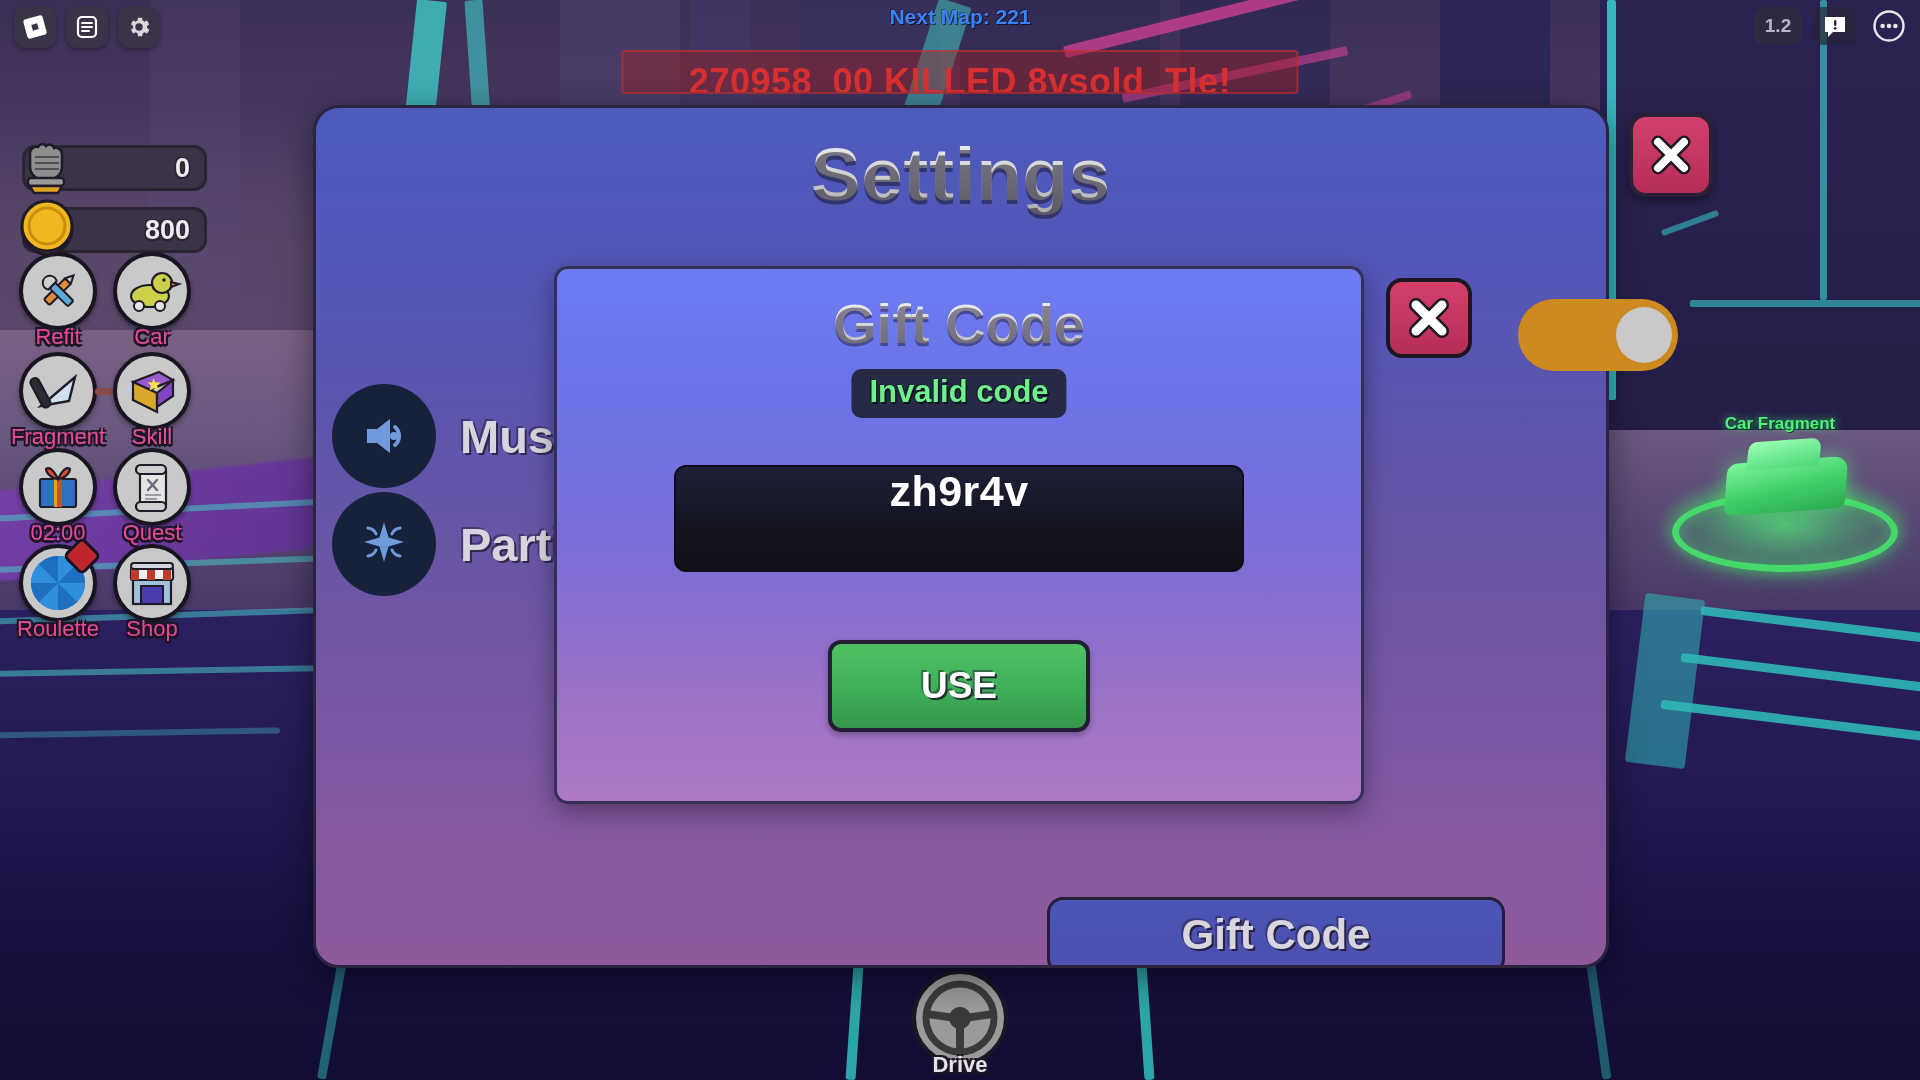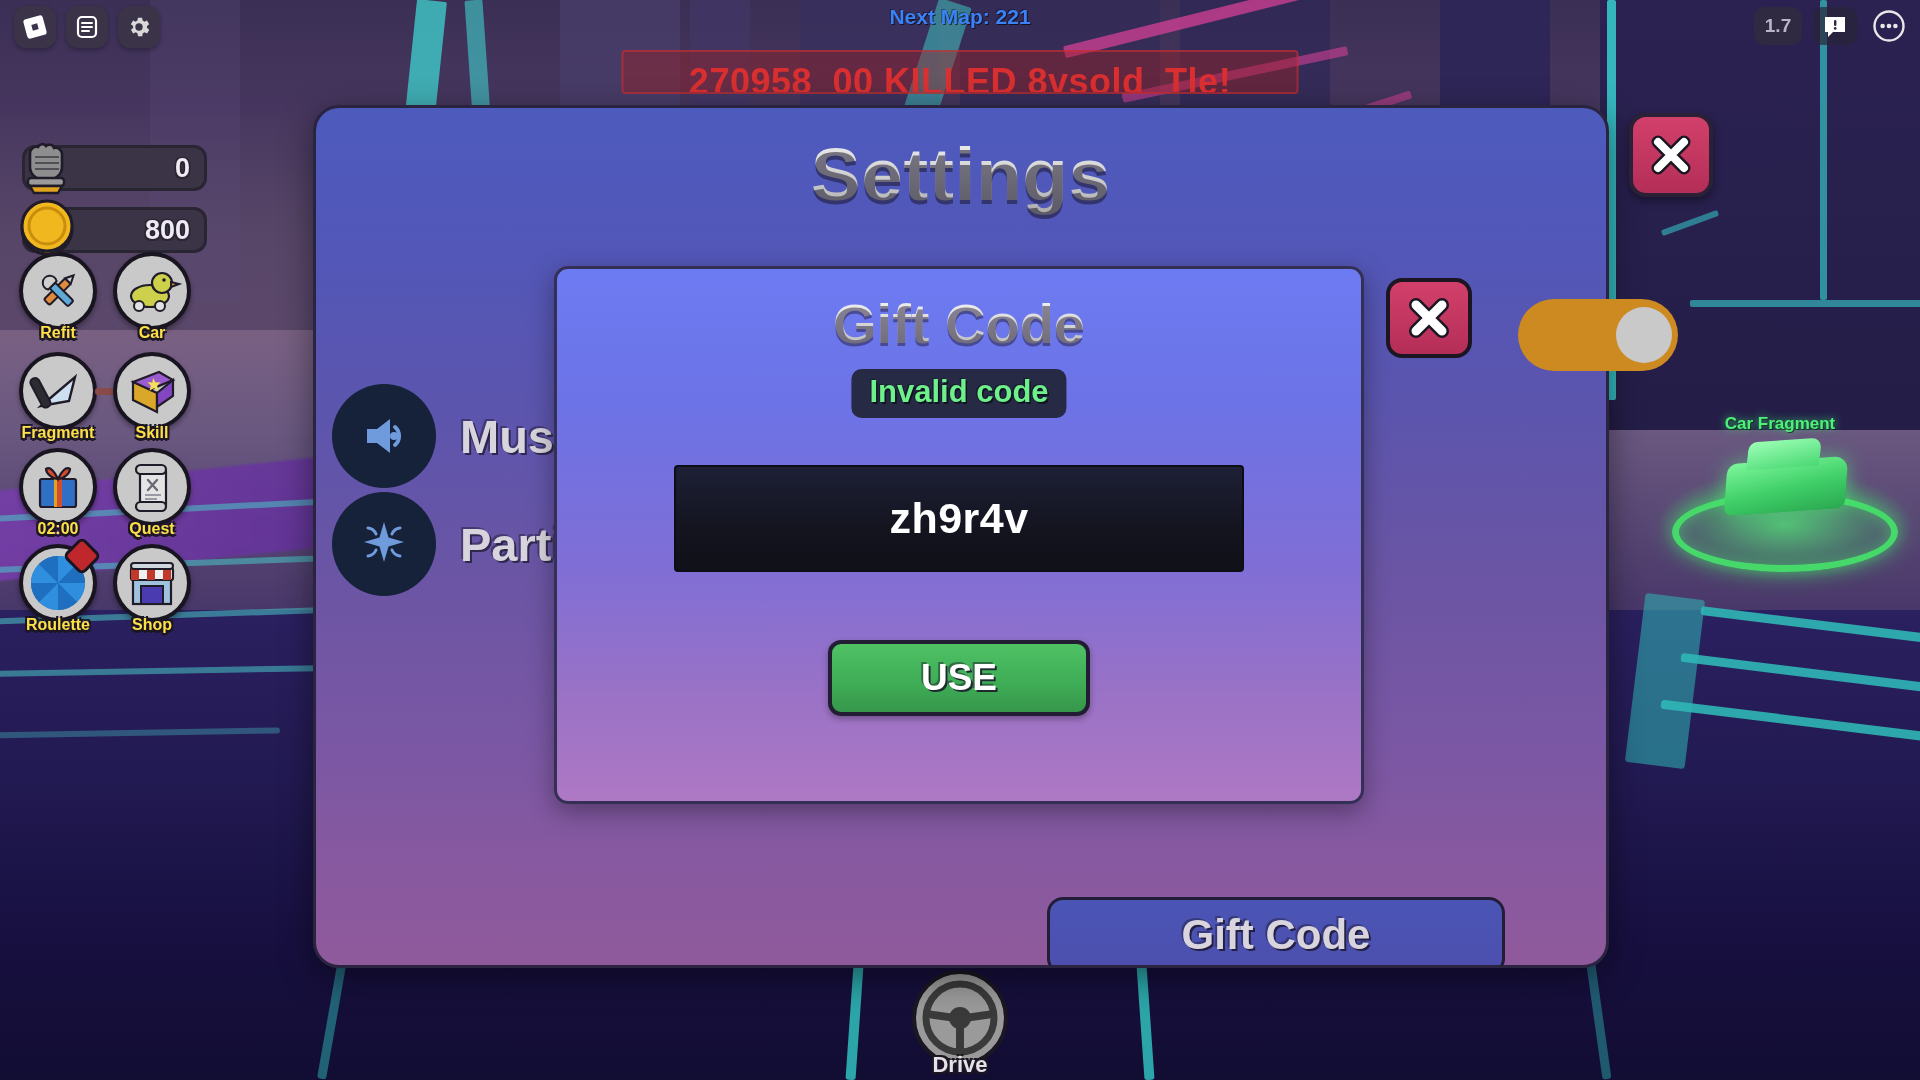--- a/index.html
+++ b/index.html
@@ -171,21 +171,21 @@
     width: 78px; height: 78px; border-radius: 50%;
     background: #c9c9c9;
     border: 4px solid #191520;
     margin: 0 auto;
     display: flex; align-items: center; justify-content: center;
     position: relative;
     box-shadow: 0 3px 5px rgba(0,0,0,.35);
   }
   .hud-label {
     margin-top: -6px;
-    color: #fde047; font-size: 16px; font-weight: 700;
+    color: #ec4899; font-size: 22px; font-weight: 400;
     font-family: "Liberation Sans", sans-serif;
     text-shadow: 2px 2px 0 #1b1622, -2px -2px 0 #1b1622, 2px -2px 0 #1b1622, -2px 2px 0 #1b1622, 0 3px 0 #1b1622;
     white-space: nowrap;
     position: relative; z-index: 3;
   }
   .connector {
     position: absolute; width: 30px; height: 7px; background: #8b4a4a; border-radius: 3px;
     left: 85px; top: 36px;
   }
   .notif-dot {
@@ -317,33 +317,33 @@
   }
   .gift-status-text {
     color: #6ef08a; font-size: 31px; font-weight: 800;
     font-family: "Liberation Sans", sans-serif;
     text-shadow: 1.6px 1.6px 0 rgba(12,18,30,.9), -1.4px -1.4px 0 rgba(12,18,30,.5);
     white-space: nowrap;
   }
   .gift-input {
     position: absolute; left: 50%; top: 196px; transform: translateX(-50%);
     width: 570px; height: 107px;
-    border-radius: 4px;
+    border-radius: 12px;
     background: linear-gradient(180deg, #1d2036 0%, #14141f 60%, #101018 100%);
     border: 2px solid #0d0d16;
-    display: flex; align-items: center; justify-content: center;
+    display: flex; justify-content: center;
   }
   .gift-input-text {
     color: #ffffff; font-size: 43px; font-weight: 800;
     font-family: "Liberation Sans", sans-serif;
     letter-spacing: .5px;
   }
   .use-btn {
     position: absolute; left: 50%; top: 371px; transform: translateX(-50%);
-    width: 262px; height: 76px;
+    width: 262px; height: 92px;
     border-radius: 13px;
     background: linear-gradient(180deg, #4fc164 0%, #3fae57 55%, #36974b 100%);
     border: 4px solid #221d33;
     display: flex; align-items: center; justify-content: center;
     box-shadow: 0 3px 6px rgba(0,0,0,.3);
   }
   .use-btn-text {
     color: #ffffff; font-size: 37px; font-weight: 800;
     font-family: "Liberation Sans", sans-serif;
     text-shadow: 2px 2px 0 rgba(25,20,40,.85), -2px -2px 0 rgba(25,20,40,.45);
@@ -438,21 +438,21 @@
     </div>
   </div>
 
   <div class="next-map">Next Map: 221</div>
 
   <div class="killfeed">
     <div class="killfeed-text">270958_00 KILLED 8vsold_Tle!</div>
   </div>
 
   <div class="topright">
-    <div class="ping-box">1.7</div>
+    <div class="ping-box">1.2</div>
     <div class="chat-box">
       <svg width="26" height="26" viewBox="0 0 26 26">
           <path d="M3 4h20v15H11l-5 5v-5H3z" fill="#fff"></path>
           <rect x="12" y="7" width="2.4" height="6" rx="1.2" fill="#2b2540"></rect>
           <circle cx="13.2" cy="15.4" r="1.3" fill="#2b2540"></circle>
         </svg>
     </div>
     <div class="more-box">
       <svg width="34" height="34" viewBox="0 0 34 34">
           <circle cx="17" cy="17" r="14.5" fill="none" stroke="#e8e8e8" stroke-width="2.4"></circle>

